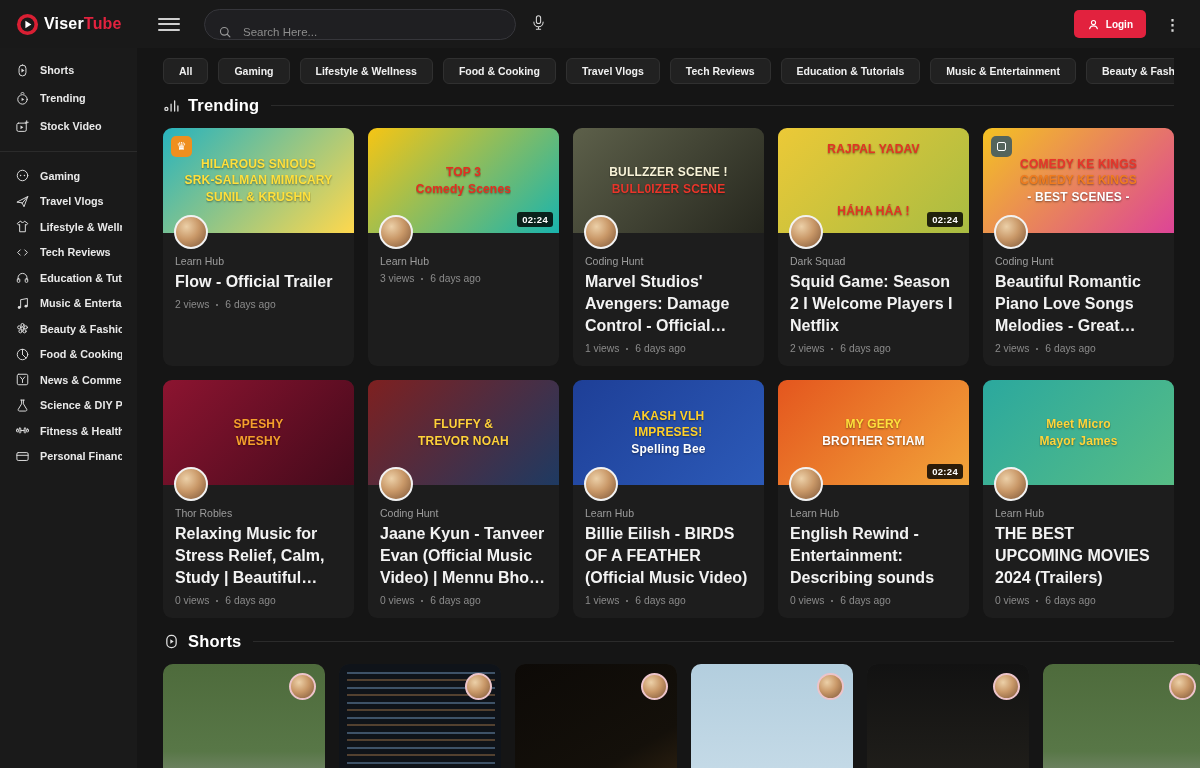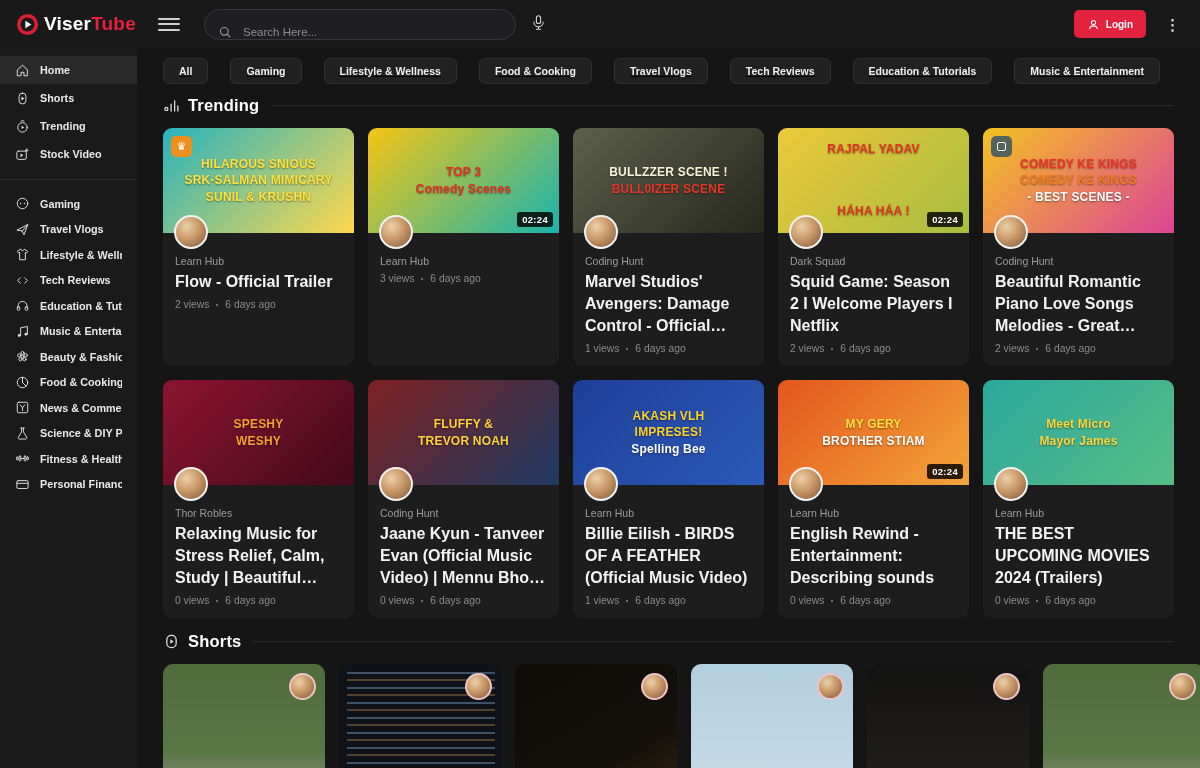--- a/index.html
+++ b/index.html
@@ -6,21 +6,21 @@
   html,body{margin:0;padding:0;background:#0e0e0e;}
   *{box-sizing:border-box;}
   .app{position:relative;width:1200px;height:768px;background:#151515;overflow:hidden;
        font-family:"Liberation Sans",sans-serif;}
 
   
   .topbar{position:absolute;top:0;left:0;right:0;height:48px;background:#191919;
           display:flex;align-items:center;padding:0 16px;z-index:9;}
   .logo{display:flex;align-items:center;gap:5px;width:128px;cursor:pointer;}
   .logo-ic svg{width:23px;height:23px;display:block;}
-  .logo-text{font-size:19px;font-weight:bold;color:#fff;letter-spacing:.2px;}
+  .logo-text{font-size:16px;font-weight:bold;color:#fff;letter-spacing:.2px;}
   .logo-text .t2{color:#e2223e;font-weight:bold;}
   .hamb{margin-left:14px;width:22px;background:none;border:none;cursor:pointer;padding:4px 0;}
   .hamb span{display:block;height:2px;background:#cfcfcf;margin:3.5px 0;border-radius:1px;}
   .searchbox{margin-left:24px;display:flex;align-items:flex-end;gap:9px;width:312px;height:31px;
              background:#1f1f22;border:1px solid #36363b;border-radius:16px;padding:0 13px;}
   .searchbox svg{width:14px;height:14px;stroke:#9a9a9a;fill:none;stroke-width:1.6;
                  stroke-linecap:round;flex:0 0 auto;}
   .searchbox input{flex:1;background:transparent;border:none;outline:none;color:#ddd;
                    font-size:11.5px;font-family:inherit;}
   .searchbox input::placeholder{color:#8d8d8d;}
@@ -41,21 +41,21 @@
   .sb-item.active{background:#2a2a2a;}
   .sb-label{font-size:10.8px;font-weight:bold;color:#e9e9e9;white-space:nowrap;overflow:hidden;}
   .ic svg{width:15px;height:15px;stroke:#dedede;stroke-width:1.3;fill:none;
           stroke-linecap:round;stroke-linejoin:round;display:block;}
   .ic svg .f{fill:#dedede;stroke:none;}
   .sb-divider{height:1px;background:#2b2b2b;margin:11px 0;}
 
   
   .main{position:absolute;left:137px;top:48px;right:0;bottom:0;padding:10px 26px;overflow:hidden;}
 
-  .chips{display:flex;gap:22px;overflow:hidden;margin-bottom:12px;text-decoration:underline;}
+  .chips{display:flex;gap:10px;overflow:hidden;margin-bottom:12px;}
   .chip{flex:0 0 auto;background:#212121;border:1px solid #303030;color:#f0f0f0;
         font-size:10.5px;font-weight:bold;padding:6px 15px;border-radius:6px;
         font-family:inherit;cursor:pointer;white-space:nowrap;}
 
   .sec-head{display:flex;align-items:center;margin:10px 0 13px;}
   .sec-ic{margin-right:8px;}
   .sec-ic svg{width:17px;height:17px;stroke:#e0e0e0;stroke-width:1.5;fill:none;
               stroke-linecap:round;stroke-linejoin:round;display:block;}
   .sec-head h2{margin:0;font-size:16.5px;color:#fff;font-weight:bold;letter-spacing:.2px;}
   .sec-line{flex:1;height:1px;background:#2b2b2b;margin-left:12px;}
@@ -154,28 +154,20 @@
           <circle cx="10" cy="7" r="3.2"></circle>
           <path d="M4 16.5a6.3 6.3 0 0 1 12 0"></path>
         </svg>
       <span>Login</span>
     </button>
     <button class="kebab">⋮</button>
   </header>
 
   <aside class="sidebar">
     <nav id="sb-primary" class="sb-group1">
-        <div class="sb-item active">
-          <span class="ic">
-            <svg viewBox="0 0 20 20">
-              <path d="M3.5 8.8 10 3l6.5 5.8V17h-4.6v-4.6H8.1V17H3.5z"></path>
-            </svg>
-          </span>
-          <span class="sb-label">Home</span>
-        </div>
         <div class="sb-item">
           <span class="ic">
             <svg viewBox="0 0 20 20">
               <rect x="5.4" y="2.8" width="9.2" height="14.4" rx="4.4"></rect>
               <path d="M8.6 7.4l4 2.6-4 2.6z" class="f"></path>
             </svg>
           </span>
           <span class="sb-label">Shorts</span>
         </div>
         <div class="sb-item">

